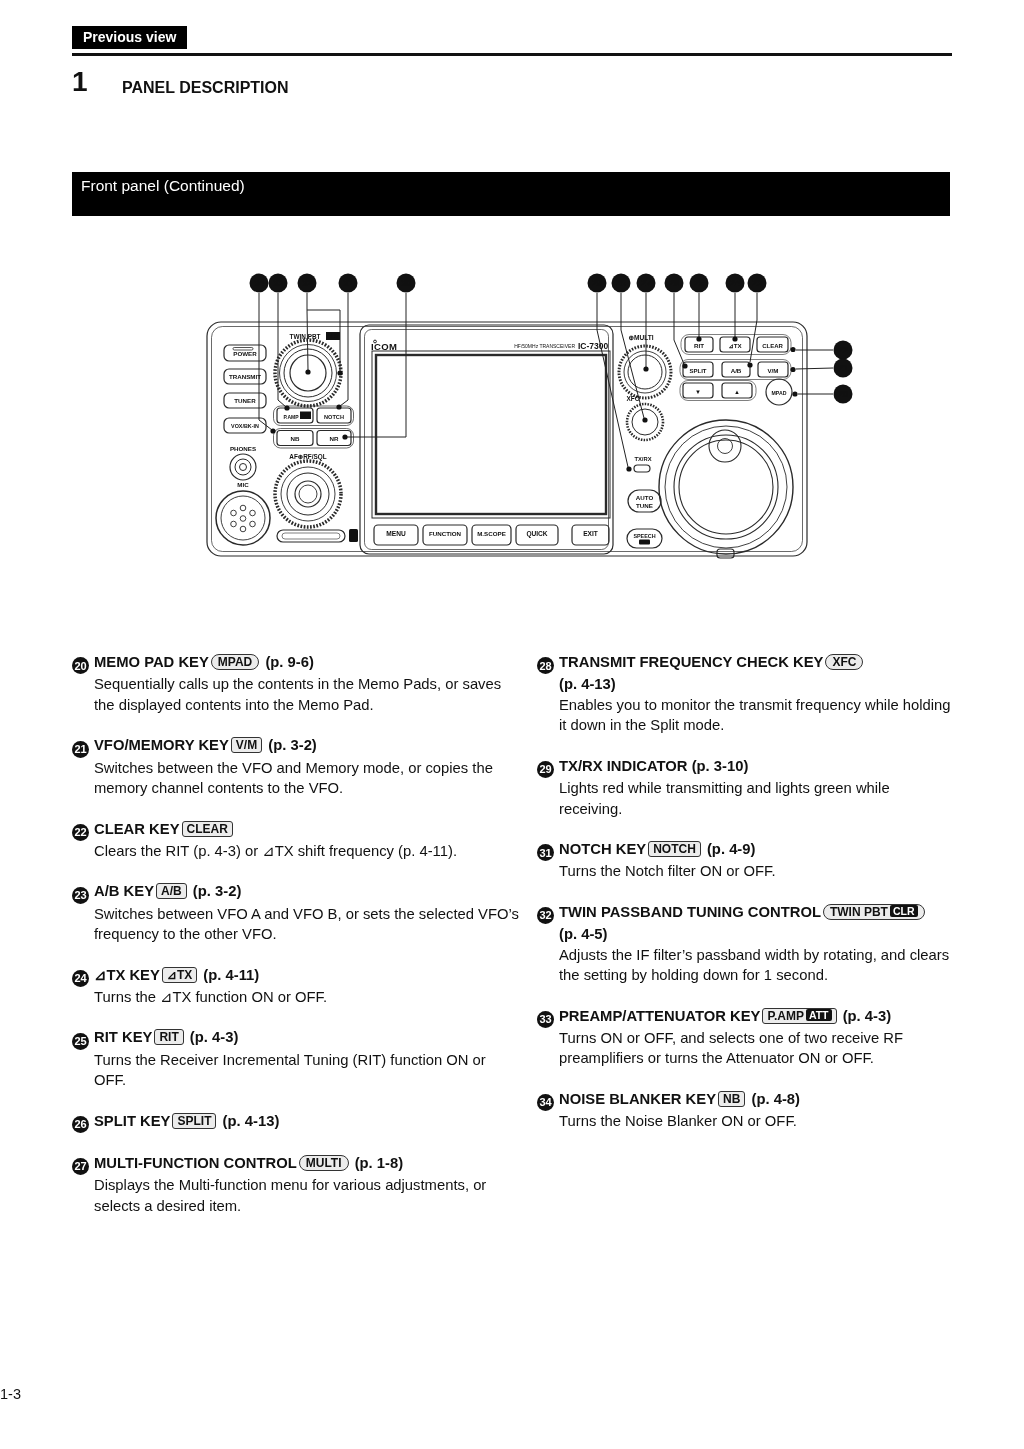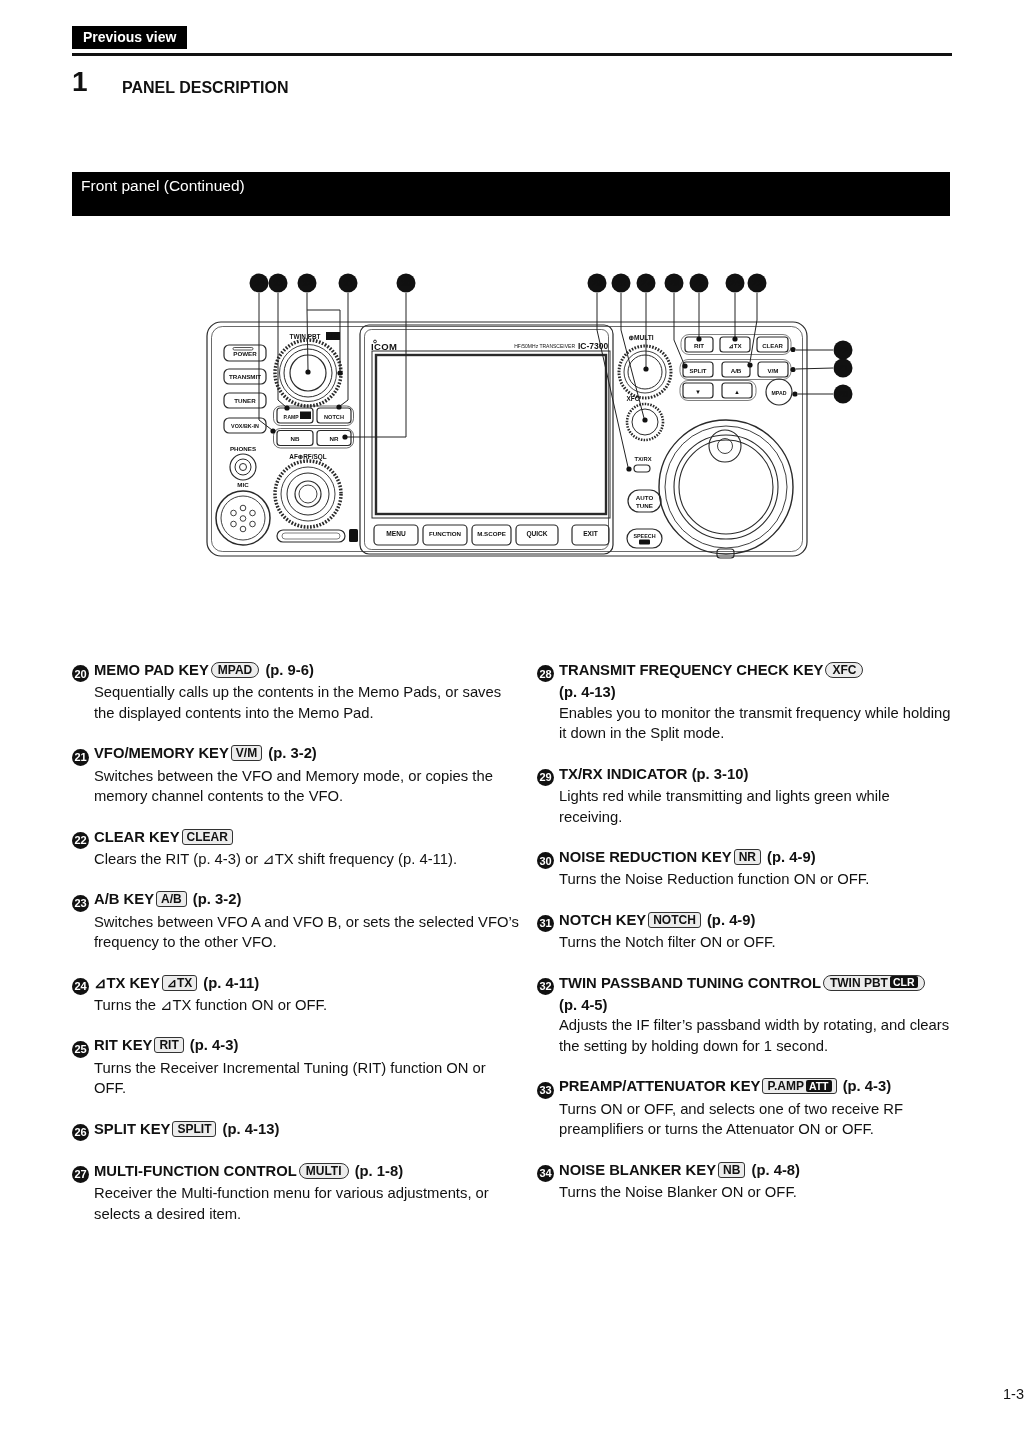--- a/index.html
+++ b/index.html
@@ -13,34 +13,34 @@
   .banner { position:absolute; left:72px; top:172px; width:878px; height:44px; background:#000;
             color:#fff; font-size:15.5px; line-height:28px; padding-left:9px; box-sizing:border-box; }
 
   .diagram-wrap { position:absolute; left:0; top:265px; width:853px; height:305px; }
   svg text { font-family:"Liberation Sans", sans-serif; fill:#111; }
 
   .col-left  { position:absolute; left:72px;  top:652px; width:448px; }
   .col-right { position:absolute; left:537px; top:652px; width:415px; }
 
   .entry { margin-bottom:20px; font-size:14.8px; line-height:20.5px; }
-  .entry-head { font-weight:bold;margin-top:8px; }
+  .entry-head { font-weight:bold; }
   .num-badge { display:inline-flex; width:17px; height:17px; border-radius:50%; background:#111;
                color:#fff; font-size:11px; font-weight:bold; align-items:center; justify-content:center;
                vertical-align:-2.5px; margin-right:5px; }
   .kc { display:inline-block; border:1.6px solid #333; background:#ececec; font-weight:bold;
         font-size:12px; line-height:14px; padding:0 4px; margin:0 2px; vertical-align:1px; white-space:nowrap; }
   .kc-rect { border-radius:3px; }
   .kc-oval { border-radius:10px; padding:0 6px; }
   .kc-inv  { background:#111; color:#fff; border-radius:2px; padding:0 3px; font-size:10.5px;
              line-height:12px; display:inline-block; margin-left:2px; vertical-align:0.5px; }
   .entry-page2 { font-weight:bold; padding-left:22px; }
   .entry-body { padding-left:22px; }
 
-  .footer-page { position:absolute; left:0; top:1386px; width:1024px; text-align:right; font-size:14.5px; }
+  .footer-page { position:absolute; left:0; top:1386px; width:1024px; text-align:left; font-size:14.5px; }
 </style>
 </head>
 <body>
 
 <div class="prev-btn">Previous view</div>
 <div class="top-rule"></div>
 <div class="chapter-num">1</div>
 <div class="chapter-title">PANEL DESCRIPTION</div>
 <div class="banner">Front panel (Continued)</div>
 
@@ -334,47 +334,40 @@
       <span class="num-badge">26</span><span>SPLIT KEY</span><span class="kc kc-rect"><span>SPLIT</span></span><span>&nbsp;(p. 4-13)</span>
     </div>
 
   </div>
 
   <div class="entry">
     <div class="entry-head">
       <span class="num-badge">27</span><span>MULTI-FUNCTION CONTROL</span><span class="kc kc-oval"><span>MULTI</span></span><span>&nbsp;(p. 1-8)</span>
     </div>
 
-    <div class="entry-body">Receiver the Multi-function menu for various adjustments, or selects a desired item.</div>
+    <div class="entry-body">Displays the Multi-function menu for various adjustments, or selects a desired item.</div>
   </div>
 </div>
 <div class="col-right" id="col-right">
   <div class="entry">
     <div class="entry-head">
       <span class="num-badge">28</span><span>TRANSMIT FREQUENCY CHECK KEY</span><span class="kc kc-oval"><span>XFC</span></span>
     </div>
     <div class="entry-page2">(p. 4-13)</div>
     <div class="entry-body">Enables you to monitor the transmit frequency while holding it down in the Split mode.</div>
   </div>
 
   <div class="entry">
     <div class="entry-head">
       <span class="num-badge">29</span><span>TX/RX INDICATOR</span><span>&nbsp;(p. 3-10)</span>
     </div>
 
     <div class="entry-body">Lights red while transmitting and lights green while receiving.</div>
   </div>
 
-  <div class="entry">
-    <div class="entry-head">
-      <span class="num-badge">30</span><span>NOISE REDUCTION KEY</span><span class="kc kc-rect"><span>NR</span></span><span>&nbsp;(p. 4-9)</span>
-    </div>
-
-    <div class="entry-body">Turns the Noise Reduction function ON or OFF.</div>
-  </div>
 
   <div class="entry">
     <div class="entry-head">
       <span class="num-badge">31</span><span>NOTCH KEY</span><span class="kc kc-rect"><span>NOTCH</span></span><span>&nbsp;(p. 4-9)</span>
     </div>
 
     <div class="entry-body">Turns the Notch filter ON or OFF.</div>
   </div>
 
   <div class="entry">

